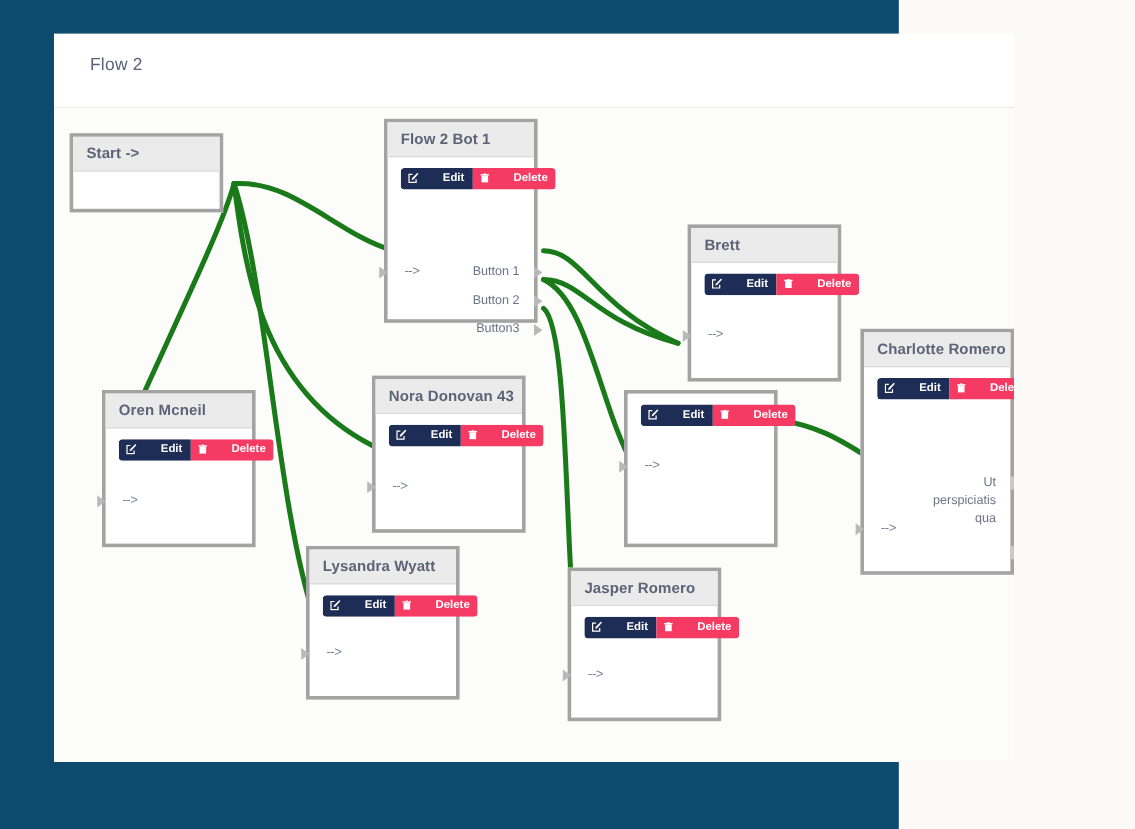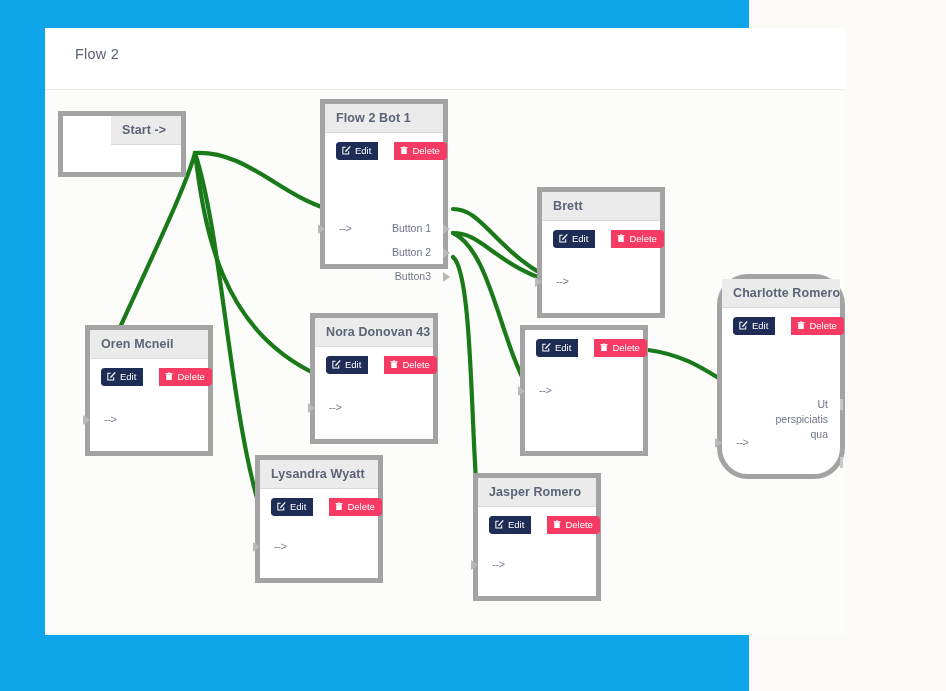--- a/index.html
+++ b/index.html
@@ -10,21 +10,21 @@
     height: 691px;
     background: #fbfaf7;
     font-family: "Liberation Sans", sans-serif;
     overflow: hidden;
   }
 
   #app {
     position: relative;
     width: 749px;
     height: 691px;
-    background: #0ea5e9;
+    background: #0c4a6e;
   }
 
   
   .header-panel {
     position: absolute;
     left: 45px;
     top: 28px;
     width: 800px;
     height: 62px;
     background: #ffffff;
@@ -57,21 +57,21 @@
     top: 0;
     width: 800px;
     height: 545px;
     pointer-events: none;
   }
 
   
   .node {
     position: absolute;
     background: #ffffff;
-    border: 5px solid #a3a3a3;
+    border: 3px solid #a3a3a3;
     box-sizing: border-box;
     box-shadow: 0 0 0 rgba(0,0,0,0);
   }
   .node-header {
     background: #ebebeb;
     border-bottom: 1px solid #d9d9d9;
     padding: 7px 10px 7px 11px;
     font-size: 12.5px;
     font-weight: bold;
     color: #5d6478;
@@ -91,38 +91,37 @@
   
   .actions {
     display: inline-flex;
     margin: 9px 0 0 11px;
     border-radius: 3px;
     overflow: hidden;
   }
   .btn {
     display: inline-flex;
     align-items: center;
-    gap: 4px;
+    gap: 20px;
     font-size: 9.5px;
-    font-weight: normal;
+    font-weight: bold;
     padding: 4px 7px 4px 6px;
     color: #ffffff;
     border: none;
     cursor: pointer;
     line-height: 1;
     font-family: "Liberation Sans", sans-serif;
   }
   .btn-edit {
     background: #1e2d55;
     border-radius: 3px 0 0 3px;
   }
   .btn-delete {
     background: #f53b63;
     border-radius: 0 3px 3px 0;
-    margin-left: 16px;
   }
   .btn svg { display: block; }
 
   
   .port-row {
     position: absolute;
     font-size: 10.5px;
     color: #6d7489;
     white-space: nowrap;
   }
@@ -174,21 +173,21 @@
         <path d="M 150,63 C 140,100 105,170 48,297" fill="none" stroke="#1a7a1a" stroke-width="4.2" stroke-linecap="round"></path>
         <path d="M 150,63 C 160,140 175,240 273,285" fill="none" stroke="#1a7a1a" stroke-width="4.2" stroke-linecap="round"></path>
         <path d="M 150,63 C 178,150 185,330 218,428" fill="none" stroke="#1a7a1a" stroke-width="4.2" stroke-linecap="round"></path>
         <path d="M 408,119 C 440,119 450,165 520,196" fill="none" stroke="#1a7a1a" stroke-width="4.2" stroke-linecap="round"></path>
         <path d="M 408,143 C 440,143 450,178 520,196" fill="none" stroke="#1a7a1a" stroke-width="4.2" stroke-linecap="round"></path>
         <path d="M 408,143 C 445,160 455,250 483,298" fill="none" stroke="#1a7a1a" stroke-width="4.2" stroke-linecap="round"></path>
         <path d="M 408,167 C 430,185 425,380 436,446" fill="none" stroke="#1a7a1a" stroke-width="4.2" stroke-linecap="round"></path>
         <path d="M 603,260 C 640,265 660,280 680,292" fill="none" stroke="#1a7a1a" stroke-width="4.2" stroke-linecap="round"></path>
       </svg>
     <div id="nodes-layer">
-        <div class="node plain" style="left: 13px; top: 21px; width: 128px; height: 66px; padding-left: 48px;">
+        <div class="node plain" style="left: 13px; top: 21px; width: 128px; height: 66px;">
           <div class="node-header">Start -&gt;</div>
         </div>
         <div class="node" style="left: 275px; top: 9px; width: 128px; height: 170px;">
           <div class="node-header">Flow 2 Bot 1</div>
           <div class="node-body"><div class="actions">
               <button class="btn btn-edit">
                 <svg width="9" height="9" viewBox="0 0 16 16">
                   <path fill="#ffffff" d="M15.5 1.5 L14 0 L6.2 7.8 L5.3 10.7 L8.2 9.8 Z"></path>
                   <path fill="none" stroke="#ffffff" stroke-width="1.8" d="M12 9.5 V14.2 H1.5 V2.2 H6.5"></path>
                 </svg>
@@ -197,41 +196,41 @@
               <button class="btn btn-delete">
                 <svg width="8" height="9" viewBox="0 0 16 16">
                   <rect x="2.5" y="3.5" width="11" height="11.5" fill="#ffffff"></rect>
                   <rect x="1" y="1.2" width="14" height="2.3" fill="#ffffff"></rect>
                   <rect x="6" y="0" width="4" height="1.6" fill="#ffffff"></rect>
                 </svg>
                 <span>Delete</span>
               </button>
             </div><div class="port-row port-in" style="top: 89px;">--&gt;</div><div class="port-marker left" style="top: 91px;"></div><div class="port-marker right" style="top: 91px;"></div><div class="port-row port-out" style="top: 89px;">Button 1</div><div class="port-marker right" style="top: 115px;"></div><div class="port-row port-out" style="top: 113px;">Button 2</div><div class="port-marker right" style="top: 139px;"></div><div class="port-row port-out" style="top: 137px;">Button3</div></div>
         </div>
-        <div class="node" style="left: 492px; top: 97px; width: 128px; height: 131px;">
+        <div class="node" style="left: 528px; top: 97px; width: 128px; height: 131px;">
           <div class="node-header">Brett</div>
           <div class="node-body"><div class="actions">
               <button class="btn btn-edit">
                 <svg width="9" height="9" viewBox="0 0 16 16">
                   <path fill="#ffffff" d="M15.5 1.5 L14 0 L6.2 7.8 L5.3 10.7 L8.2 9.8 Z"></path>
                   <path fill="none" stroke="#ffffff" stroke-width="1.8" d="M12 9.5 V14.2 H1.5 V2.2 H6.5"></path>
                 </svg>
                 <span>Edit</span>
               </button>
               <button class="btn btn-delete">
                 <svg width="8" height="9" viewBox="0 0 16 16">
                   <rect x="2.5" y="3.5" width="11" height="11.5" fill="#ffffff"></rect>
                   <rect x="1" y="1.2" width="14" height="2.3" fill="#ffffff"></rect>
                   <rect x="6" y="0" width="4" height="1.6" fill="#ffffff"></rect>
                 </svg>
                 <span>Delete</span>
               </button>
             </div><div class="port-row port-in" style="top: 54px;">--&gt;</div><div class="port-marker left" style="top: 56px;"></div></div>
         </div>
-        <div class="node" style="left: 672px; top: 184px; width: 128px; height: 205px; border-radius: 31px;">
+        <div class="node" style="left: 672px; top: 184px; width: 128px; height: 205px;">
           <div class="node-header">Charlotte Romero</div>
           <div class="node-body"><div class="actions">
               <button class="btn btn-edit">
                 <svg width="9" height="9" viewBox="0 0 16 16">
                   <path fill="#ffffff" d="M15.5 1.5 L14 0 L6.2 7.8 L5.3 10.7 L8.2 9.8 Z"></path>
                   <path fill="none" stroke="#ffffff" stroke-width="1.8" d="M12 9.5 V14.2 H1.5 V2.2 H6.5"></path>
                 </svg>
                 <span>Edit</span>
               </button>
               <button class="btn btn-delete">

